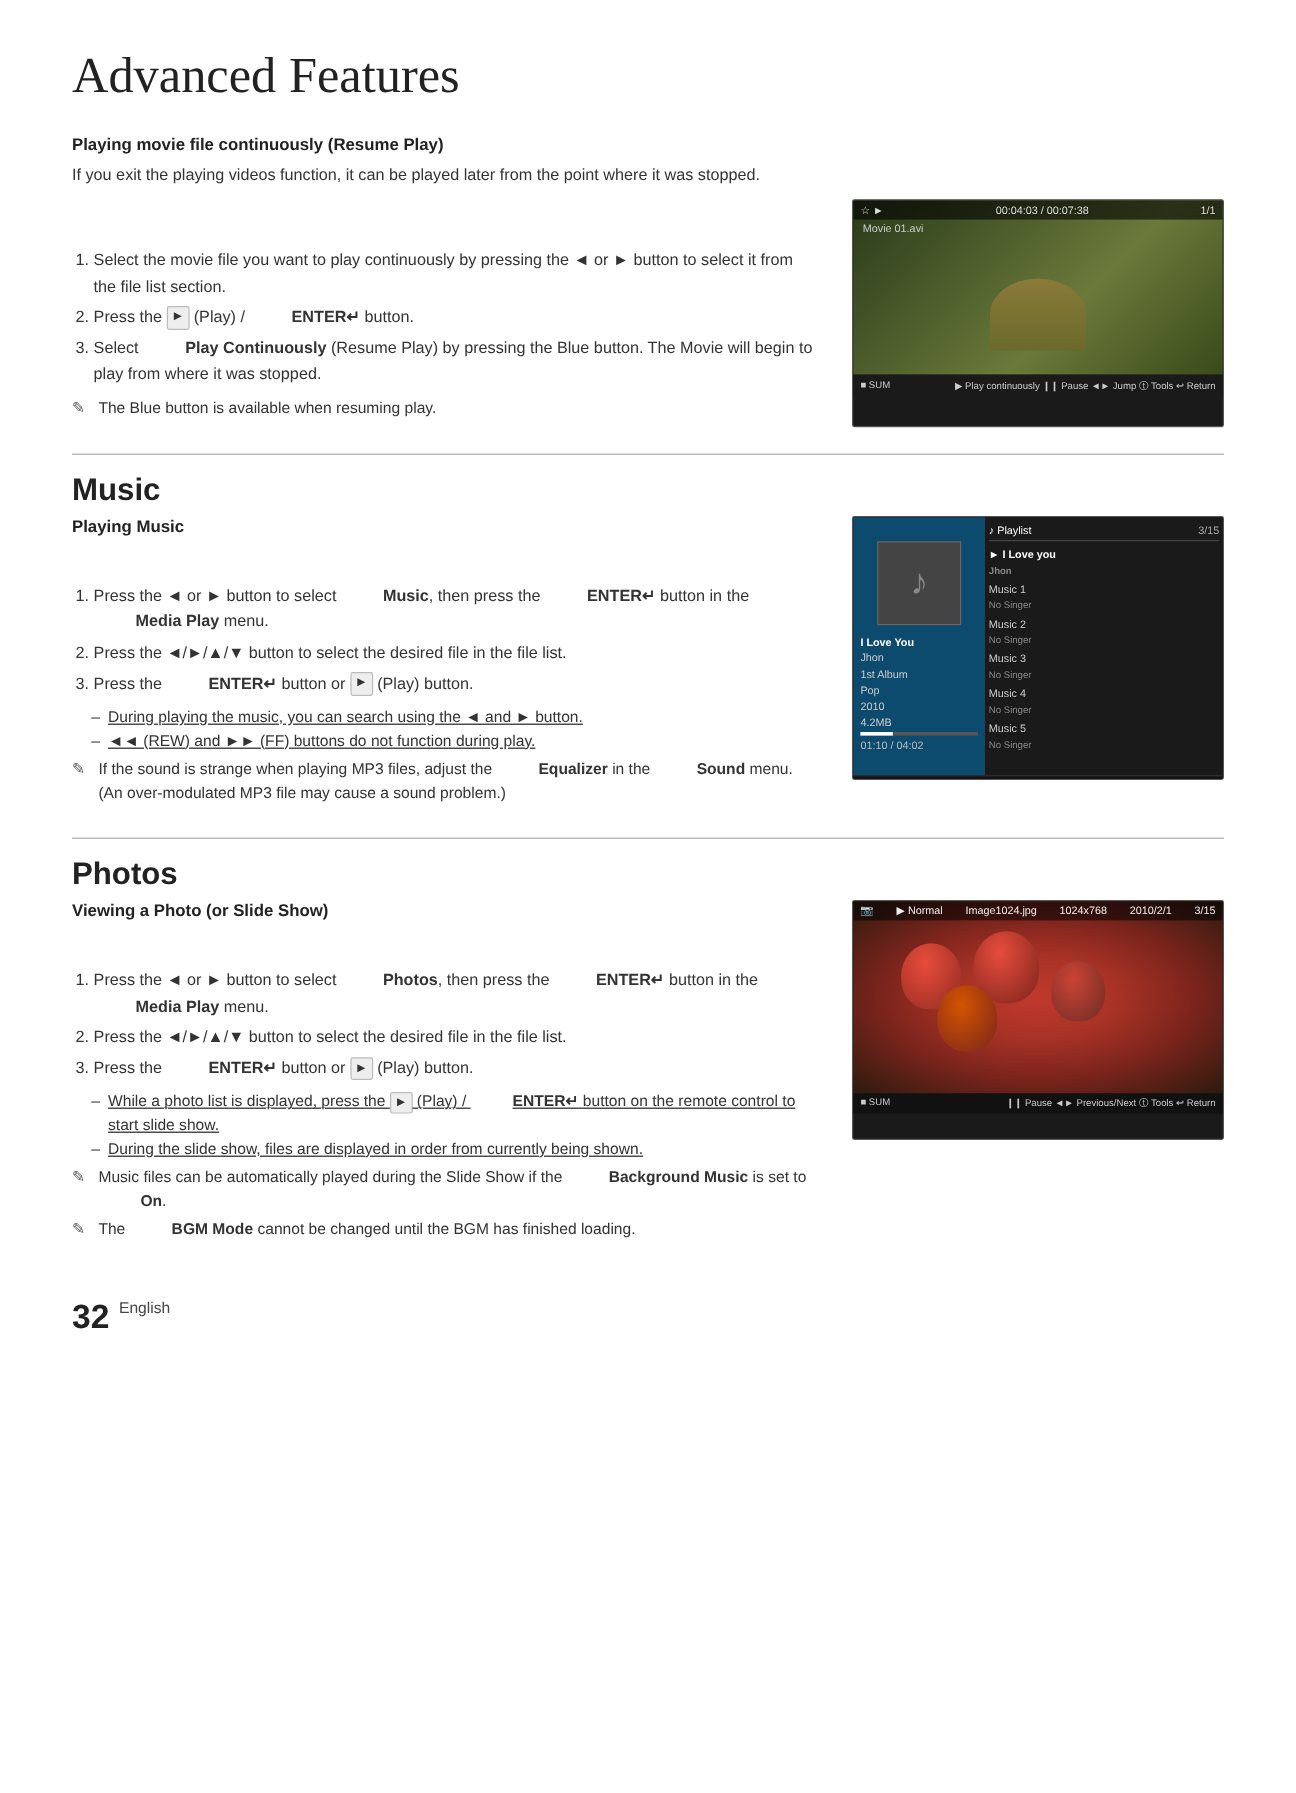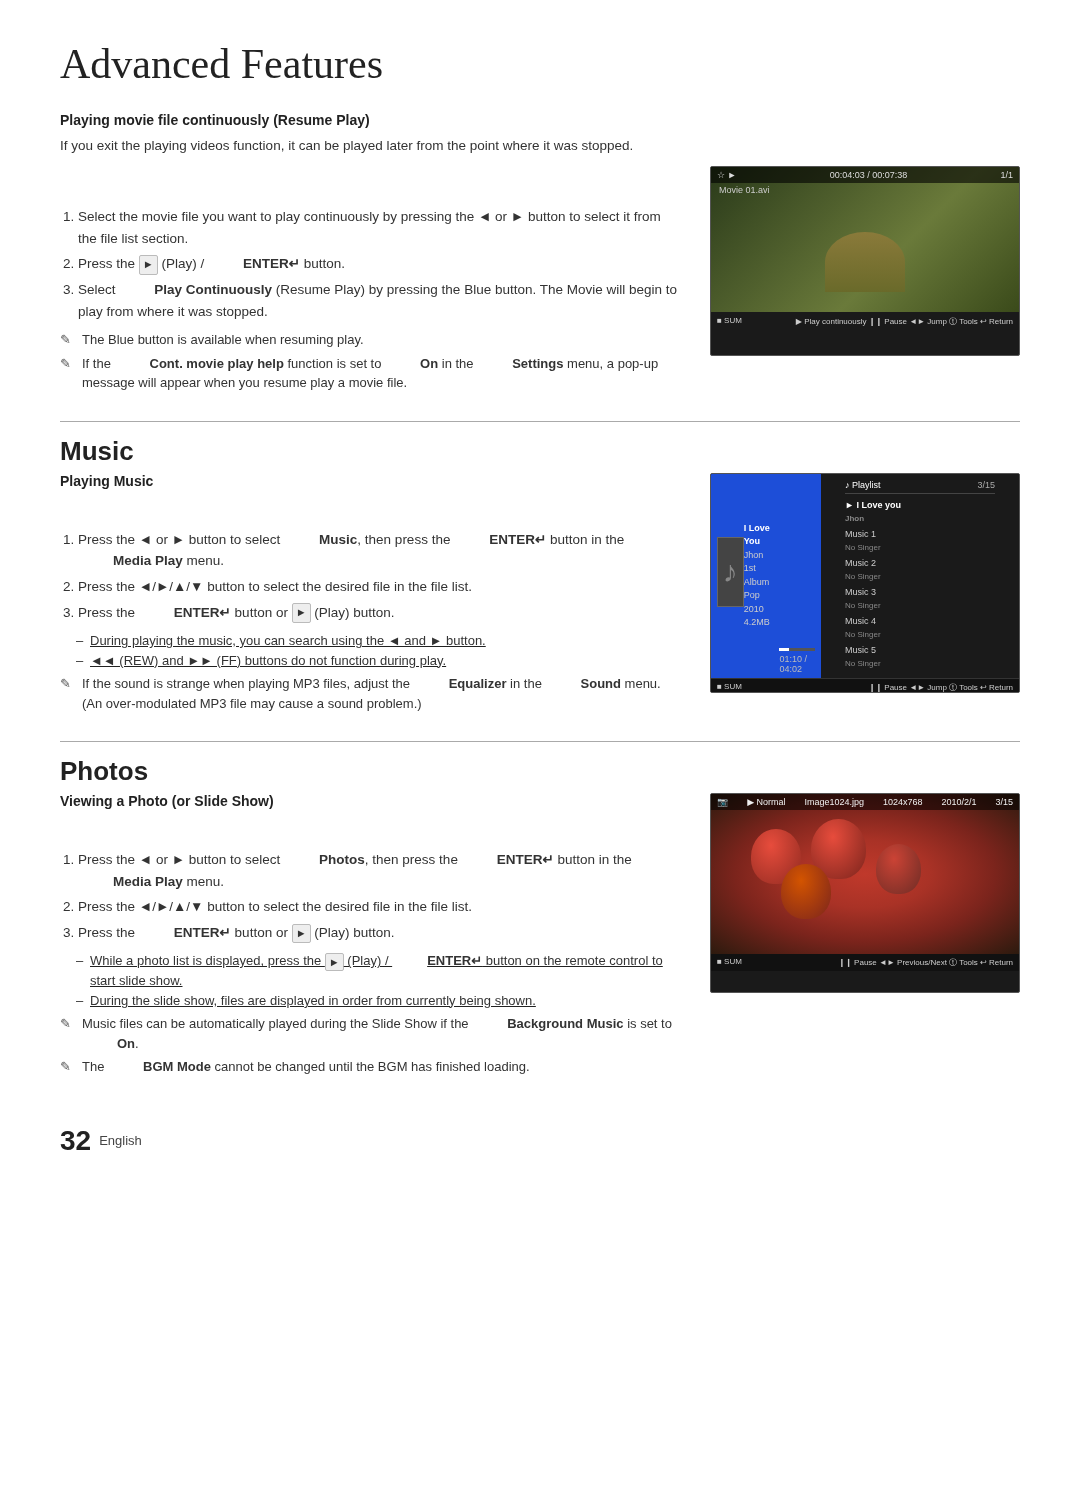--- a/index.html
+++ b/index.html
@@ -166,24 +166,24 @@
     .video-bottombar {
       background: #1a1a1a;
       padding: 4px 6px;
       font-size: 8px;
       color: #ccc;
       display: flex;
       justify-content: space-between;
     }
     .music-left {
       width: 110px;
-      background: #1d4ed8;
-      padding: 4px 6px;
-      display: flex;
-      flex-direction: row;
+      background: #0c4a6e;
+      padding: 20px 6px;
+      display: flex;
+      flex-direction: column;
       align-items: center;
     }
     .music-album-art {
       width: 70px;
       height: 70px;
       background: #444;
       border: 1px solid #666;
       margin-bottom: 8px;
       display: flex;
       align-items: center;
@@ -205,21 +205,21 @@
     }
     .music-progress {
       margin-top: auto;
       width: 100%;
       font-size: 9px;
       color: #bbb;
     }
     .music-right {
       flex: 1;
       background: #1a1a1a;
-      padding: 6px 24px;
+      padding: 6px 3px;
     }
     .music-right-header {
       display: flex;
       justify-content: space-between;
       align-items: center;
       margin-bottom: 4px;
       font-size: 9px;
       color: #ddd;
       border-bottom: 1px solid #444;
       padding-bottom: 3px;
@@ -313,21 +313,21 @@
       color: #ccc;
       display: flex;
       justify-content: space-between;
     }
     b { font-weight: 700; padding-left: 35px; }
     .page-num {
       font-size: 28px;
       font-weight: 700;
       margin-top: 40px;
       display: flex;
-      align-items: center;
+      align-items: flex-start;
       gap: 8px;
     }
     .page-num span.lang {
       font-size: 13px;
       font-weight: 400;
       color: #444;
     }
     .kbd {
       display: inline-block;
       background: #eee;
@@ -348,21 +348,20 @@
 
 <div class="content-block">
   <div class="text-col">
     <ol>
       <li>Select the movie file you want to play continuously by pressing the ◄ or ► button to select it from the file list section.</li>
       <li>Press the <span class="kbd">►</span> (Play) / <b>ENTER↵</b> button.</li>
       <li>Select <b>Play Continuously</b> (Resume Play) by pressing the Blue button. The Movie will begin to play from where it was stopped.</li>
     </ol>
     <ul class="note-list">
       <li>The Blue button is available when resuming play.</li>
-      <li>If the <b>Cont. movie play help</b> function is set to <b>On</b> in the <b>Settings</b> menu, a pop-up message will appear when you resume play a movie file.</li>
     </ul>
   </div>
   <div class="image-col">
     <div class="screen-mockup video-screen">
       <div class="video-bg">
         <div class="video-topbar">
           <span>☆ ►</span>
           <span>00:04:03 / 00:07:38</span>
           <span>1/1</span>
         </div>

